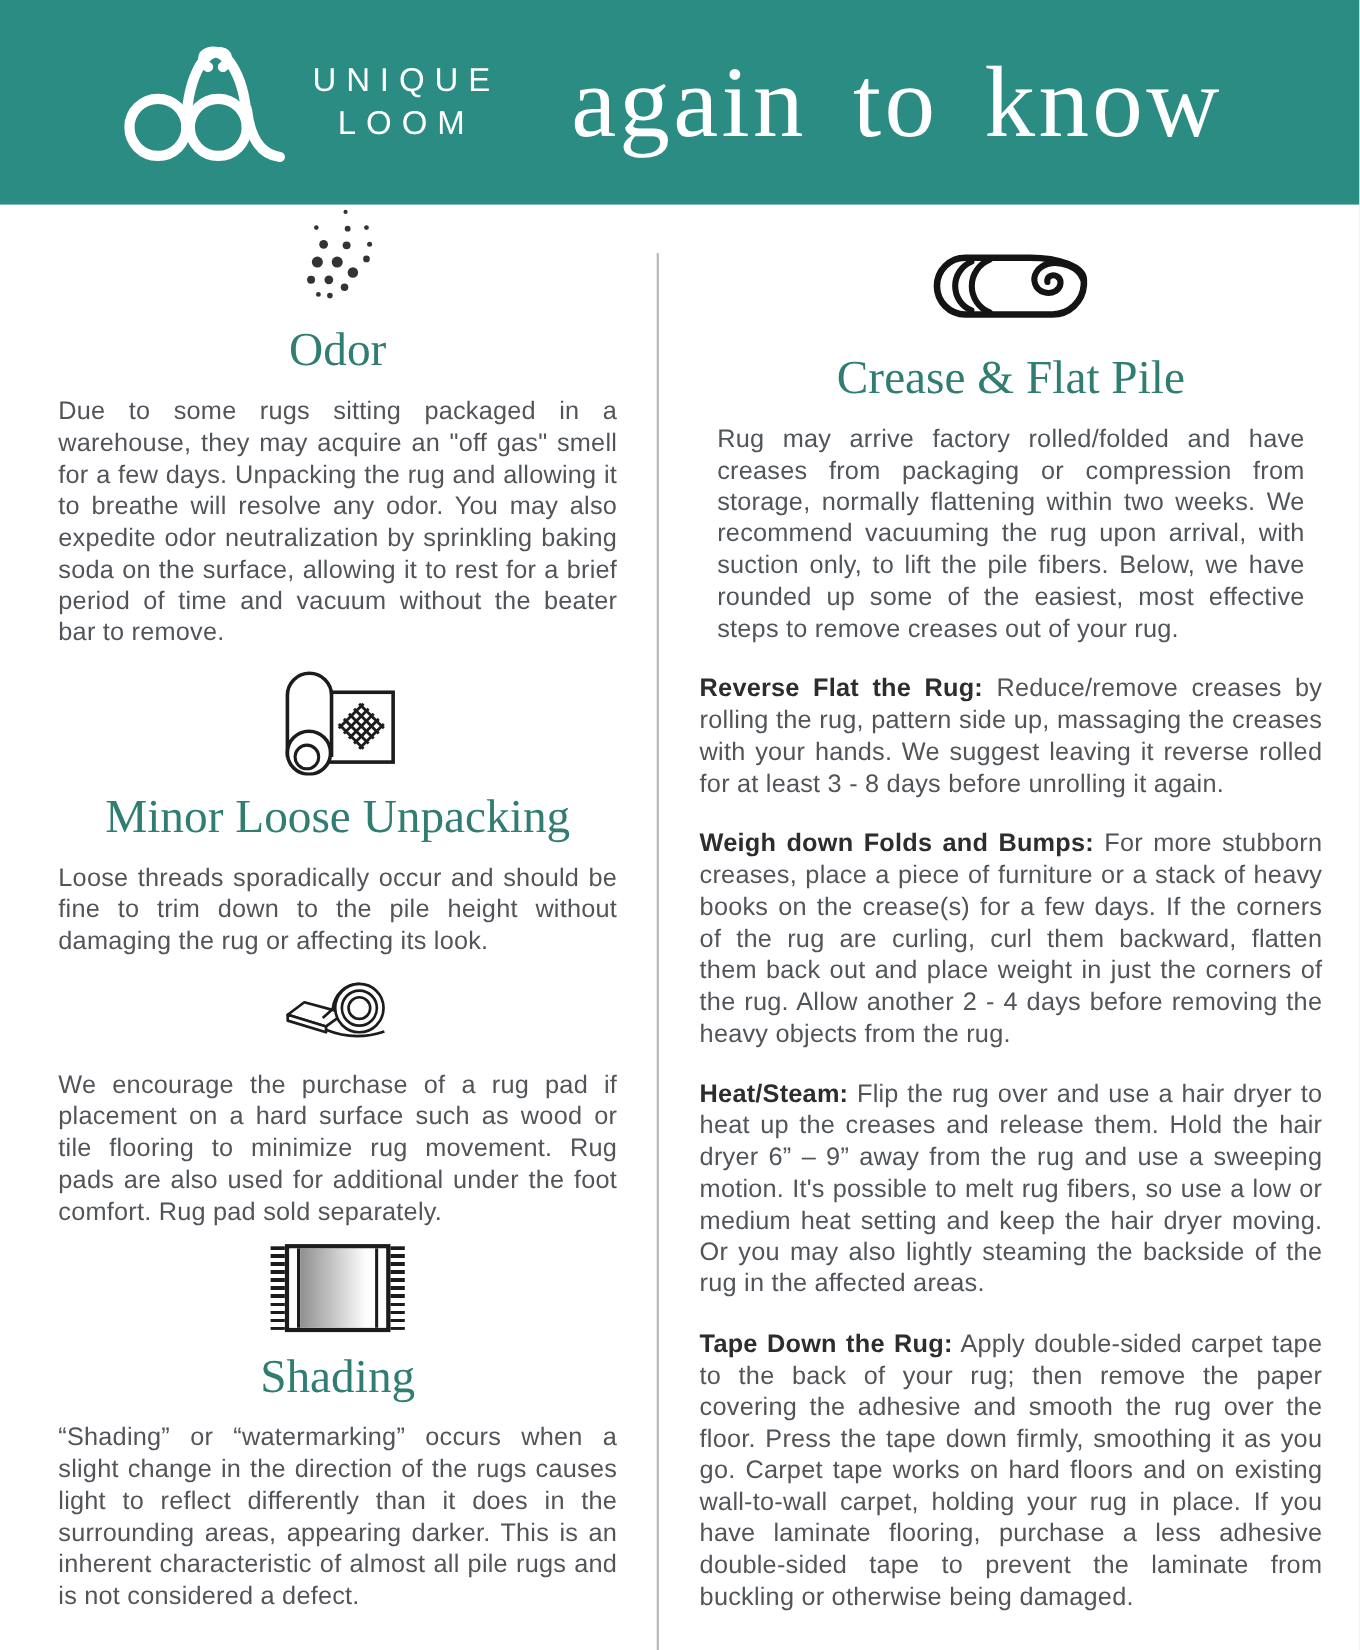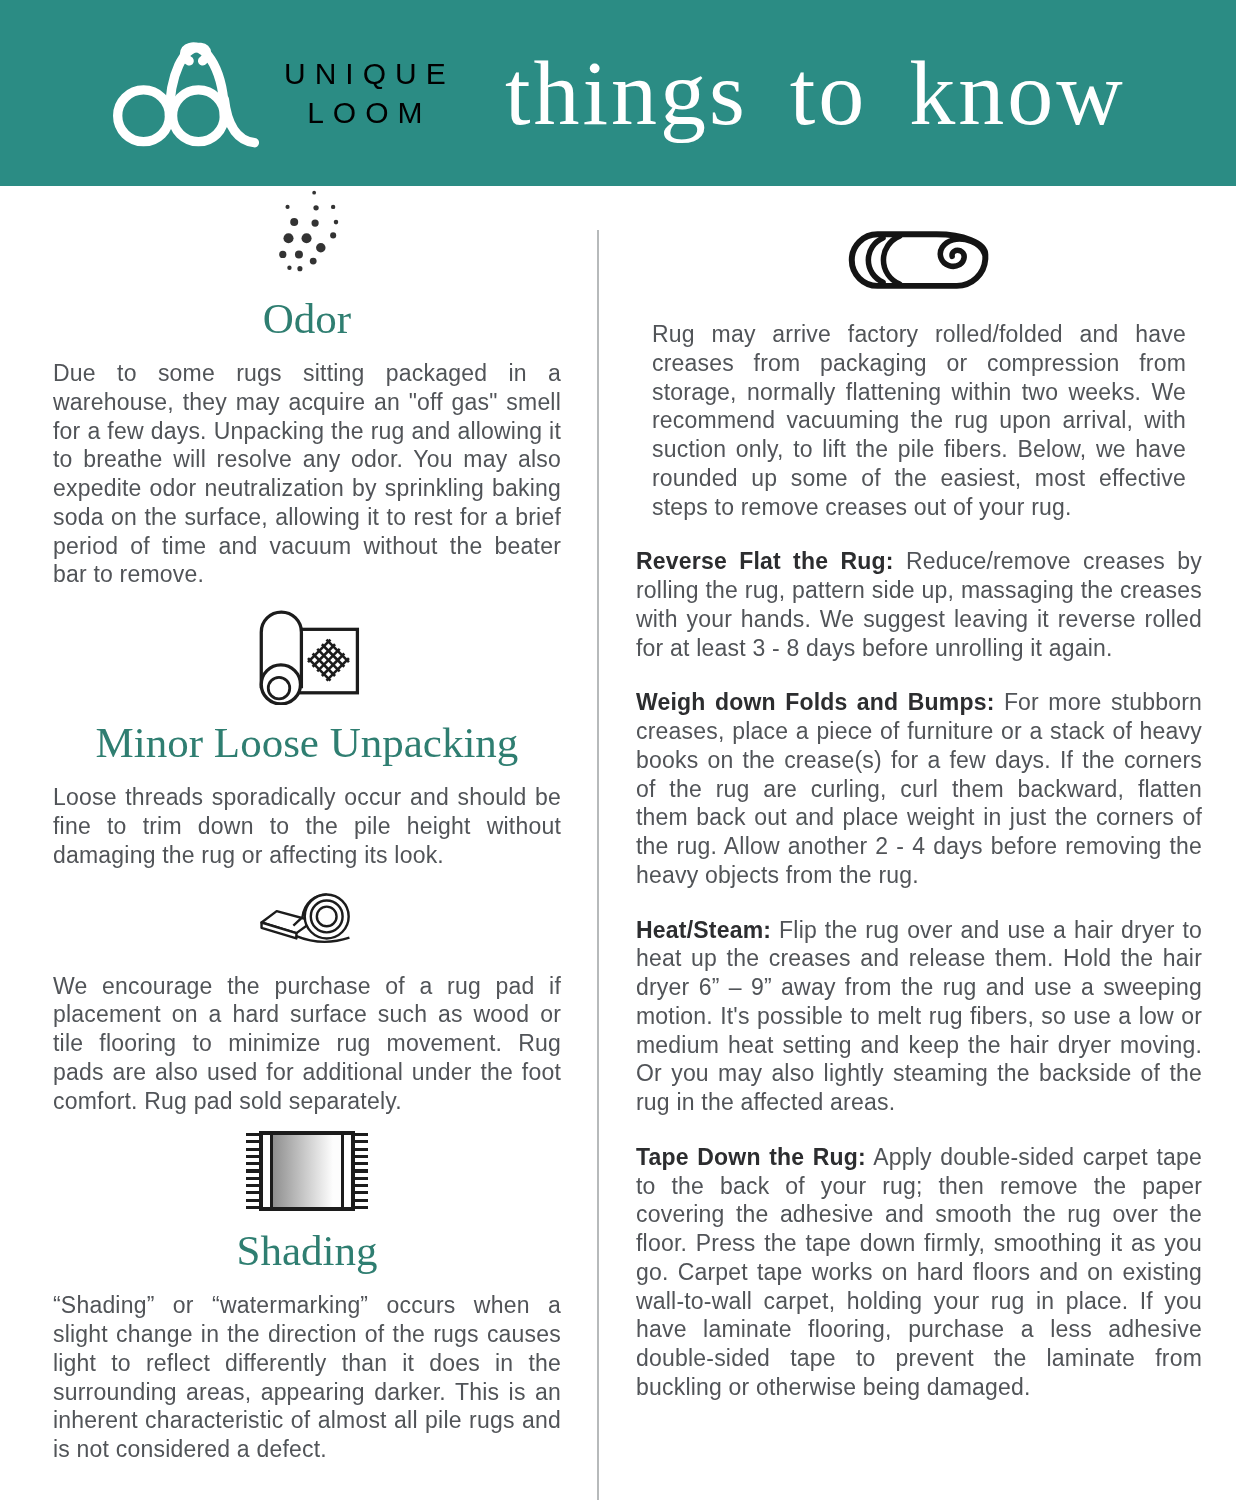--- a/index.html
+++ b/index.html
@@ -7,21 +7,21 @@
     width:1236px;height:1500px;margin:0 auto;background:#ffffff;
     overflow:hidden;position:relative;
     font-family:"Liberation Sans",sans-serif;
   }
   
   .banner{
     height:186px;background:#2b8c84;display:flex;align-items:center;
     box-sizing:border-box;padding-left:100px;
   }
   .brand{display:flex;align-items:center;}
-  .brand-text{color:#000000;text-align:center;margin-left:14px;
+  .brand-text{color:#ffffff;text-align:center;margin-left:14px;
     font-size:30px;letter-spacing:9px;line-height:1.3;font-weight:400;}
   .brand-text span{display:block;}
   .banner-title{
     flex:1;text-align:center;color:#ffffff;margin:0 60px 0 0;
     font-family:"Liberation Serif",serif;font-weight:400;
     font-size:92px;line-height:1;letter-spacing:3px;word-spacing:16px;
   }
   
   .content{
     position:relative;display:flex;align-items:flex-start;
@@ -68,21 +68,21 @@
           <path d="M60,78 C60,38 74,10 90,12 C97,13 98,21 92,25"></path>
           <path d="M113,78 C113,36 96,8 80,12 C73,14 73,22 79,25"></path>
           <path d="M113,62 C116,88 126,102 142,104"></path>
         </g>
       </svg>
       <div class="brand-text">
         <span>UNIQUE</span>
         <span>LOOM</span>
       </div>
     </div>
-    <h1 class="banner-title">things to know</h1>
+    <h1 class="banner-title">again to know</h1>
   </header>
 
   <main class="content">
     <div class="divider"></div>
 
     <section class="col-left">
 
       <div class="section">
         <div class="icon-wrap">
           <svg width="95" height="95" viewBox="0 0 100 100" aria-hidden="true">
@@ -177,20 +177,21 @@
       <div class="icon-wrap crease">
         <svg width="158" height="70" viewBox="0 0 170 76" aria-hidden="true">
           <path d="M100,9 L40,9 A28,28 0 0 0 40,65 L126,65 A31,31 0 0 0 157,36 L157,31 C157,18 132,9 104,9 Z" fill="#ffffff" stroke="#141414" stroke-width="6.5" stroke-linejoin="round"></path>
           <g fill="none" stroke="#141414" stroke-width="6" stroke-linecap="round">
             <path d="M46,13 A26,26 0 0 0 46,61"></path>
             <path d="M64,11 A28,28 0 0 0 64,63"></path>
             <path d="M156,30 C152,18 134,12 122,15 C111,18 106,27 109,35 C112,43 122,46 129,42 C135,38 136,30 130,27 C125,25 120,28 121,33"></path>
           </g>
         </svg>
       </div>
+      <h2 class="sec-heading">Crease &amp; Flat Pile</h2>
       <p class="body-text">Rug may arrive factory rolled/folded and have creases from packaging or compression from storage, normally flattening within two weeks. We recommend vacuuming the rug upon arrival, with suction only, to lift the pile fibers. Below, we have rounded up some of the easiest, most effective steps to remove creases out of your rug.</p>
 
       <p class="body-text tip"><b class="tip-label">Reverse Flat the Rug:</b> <span>Reduce/remove creases by rolling the rug, pattern side up, massaging the creases with your hands. We suggest leaving it reverse rolled for at least 3 - 8 days before unrolling it again.</span></p>
 
       <p class="body-text tip"><b class="tip-label">Weigh down Folds and Bumps:</b> <span>For more stubborn creases, place a piece of furniture or a stack of heavy books on the crease(s) for a few days. If the corners of the rug are curling, curl them backward, flatten them back out and place weight in just the corners of the rug. Allow another 2 - 4 days before removing the heavy objects from the rug.</span></p>
 
       <p class="body-text tip"><b class="tip-label">Heat/Steam:</b> <span>Flip the rug over and use a hair dryer to heat up the creases and release them. Hold the hair dryer 6” – 9” away from the rug and use a sweeping motion. It's possible to melt rug fibers, so use a low or medium heat setting and keep the hair dryer moving. Or you may also lightly steaming the backside of the rug in the affected areas.</span></p>
 
       <p class="body-text tip"><b class="tip-label">Tape Down the Rug:</b> <span>Apply double-sided carpet tape to the back of your rug; then remove the paper covering the adhesive and smooth the rug over the floor. Press the tape down firmly, smoothing it as you go. Carpet tape works on hard floors and on existing wall-to-wall carpet, holding your rug in place. If you have laminate flooring, purchase a less adhesive double-sided tape to prevent the laminate from buckling or otherwise being damaged.</span></p>
 

